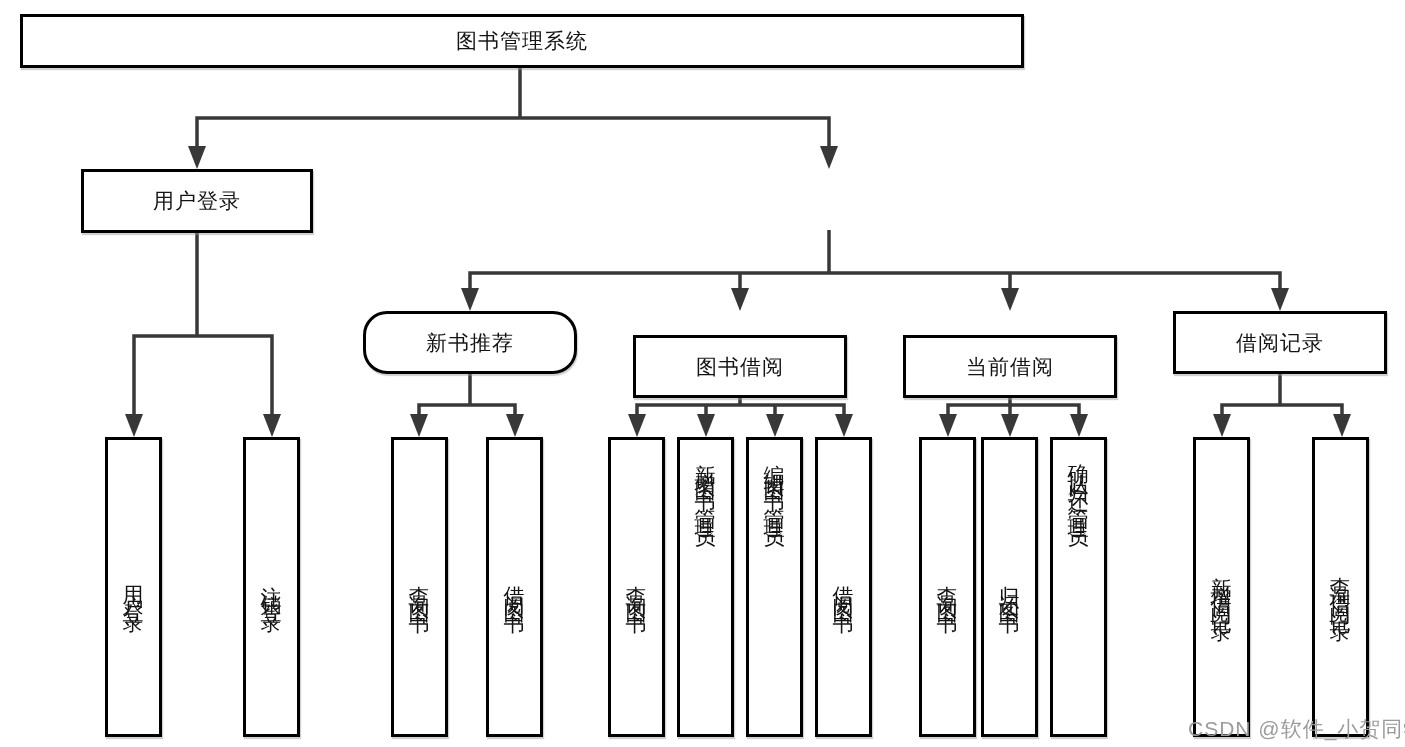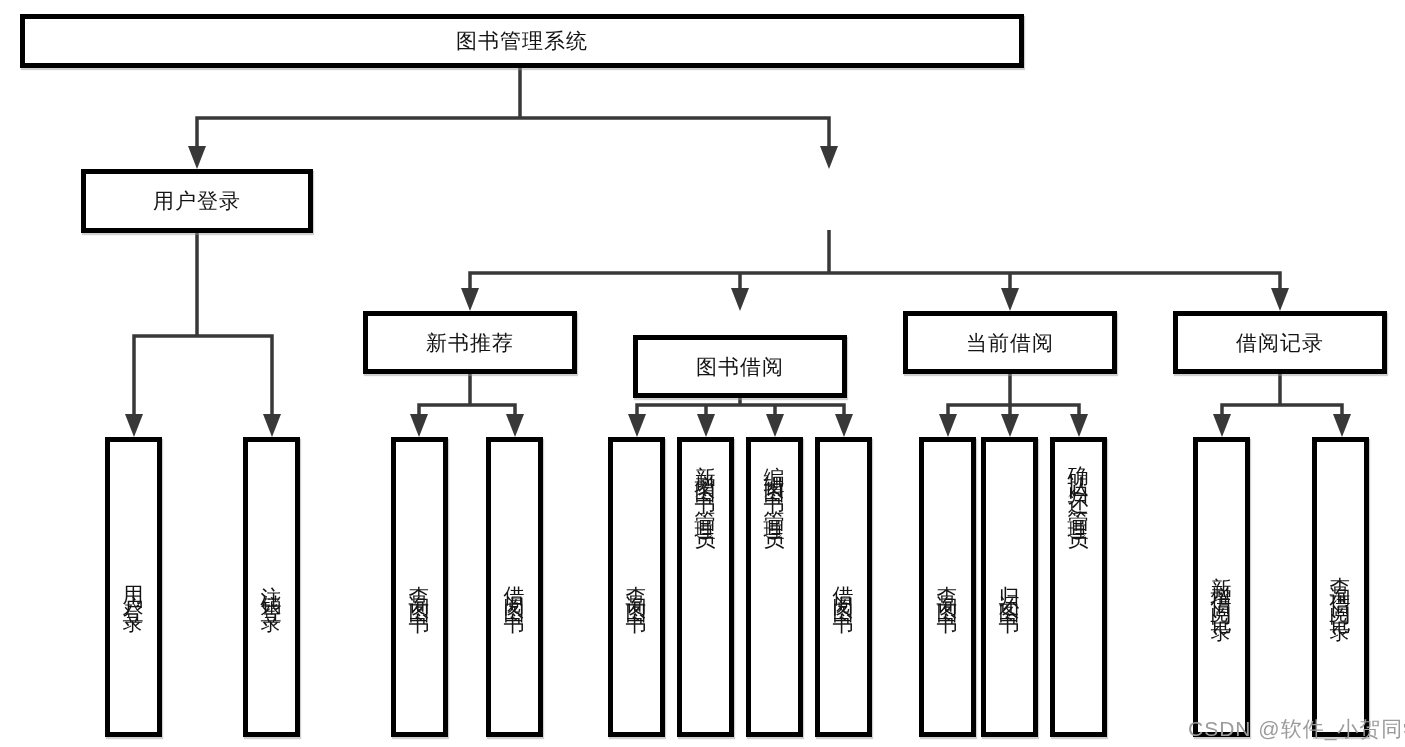--- a/index.html
+++ b/index.html
@@ -18,21 +18,21 @@
   #connectors {
     position: absolute;
     left: 0; top: 0;
     width: 1405px; height: 747px;
     pointer-events: none;
   }
   .node {
     position: absolute;
     box-sizing: border-box;
     background: #ffffff;
-    border: 5px solid #000000;
+    border: 3px solid #000000;
     box-shadow: 1px 2px 1px rgba(150,150,150,0.45);
     display: flex;
     align-items: center;
     justify-content: center;
     font-size: 21px;
     color: #141414;
     letter-spacing: 1px;
     white-space: nowrap;
   }
   .leaf {
@@ -105,23 +105,23 @@
       <polygon points="1070,414 1088,414 1079,437"></polygon>
       <polygon points="1213,414 1231,414 1222,437"></polygon>
       <polygon points="1333,414 1351,414 1342,437"></polygon>
     </g>
   </svg>
 
   <div class="node" style="left:20px; top:14px; width:1004px; height:54px;">图书管理系统</div>
 
   <div class="node" style="left:81px; top:169px; width:232px; height:64px;">用户登录</div>
 
-  <div class="node lvl3" style="left:363px;">新书推荐</div>
+  <div class="node lvl3" style="left:363px;border-radius:24px;">新书推荐</div>
   <div class="node lvl3" style="left:633px;margin-top:24px;">图书借阅</div>
-  <div class="node lvl3" style="left:903px;">当前借阅</div>
+  <div class="node lvl3" style="left:903px;margin-top:24px;">当前借阅</div>
   <div class="node lvl3" style="left:1173px;">借阅记录</div>
 
   <div class="node leaf" style="left:105px;">
     <span>用户登录</span>
   </div>
   <div class="node leaf" style="left:243px;">
     <span>注销登录</span>
   </div>
 
   <div class="node leaf" style="left:391px;">

